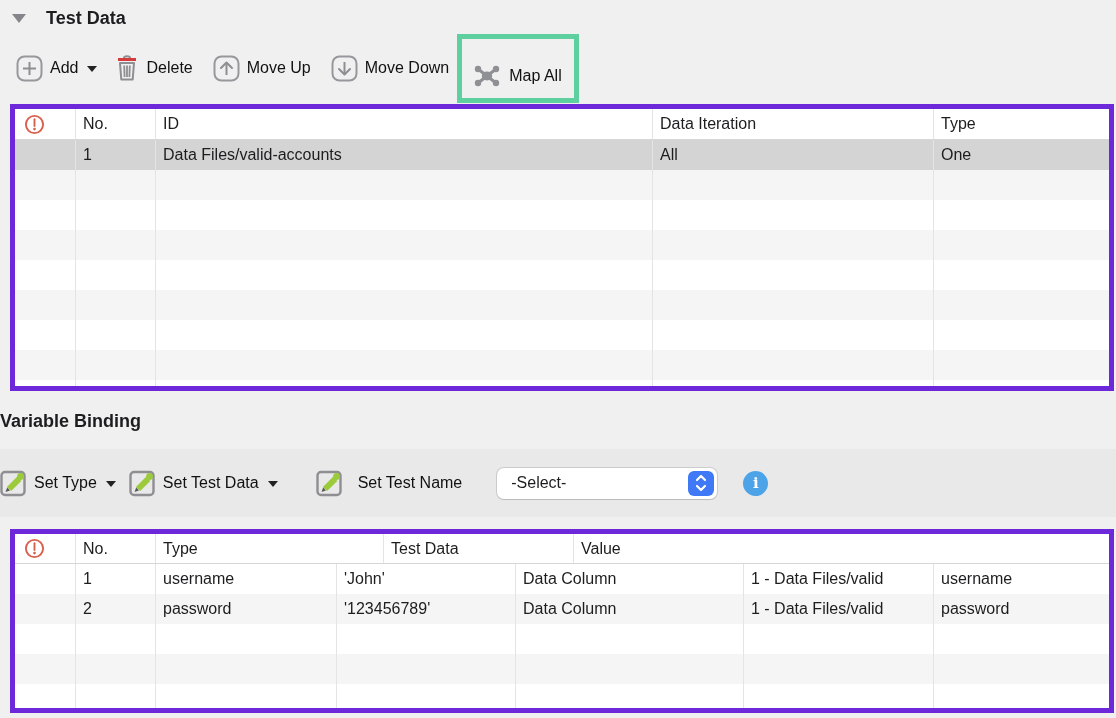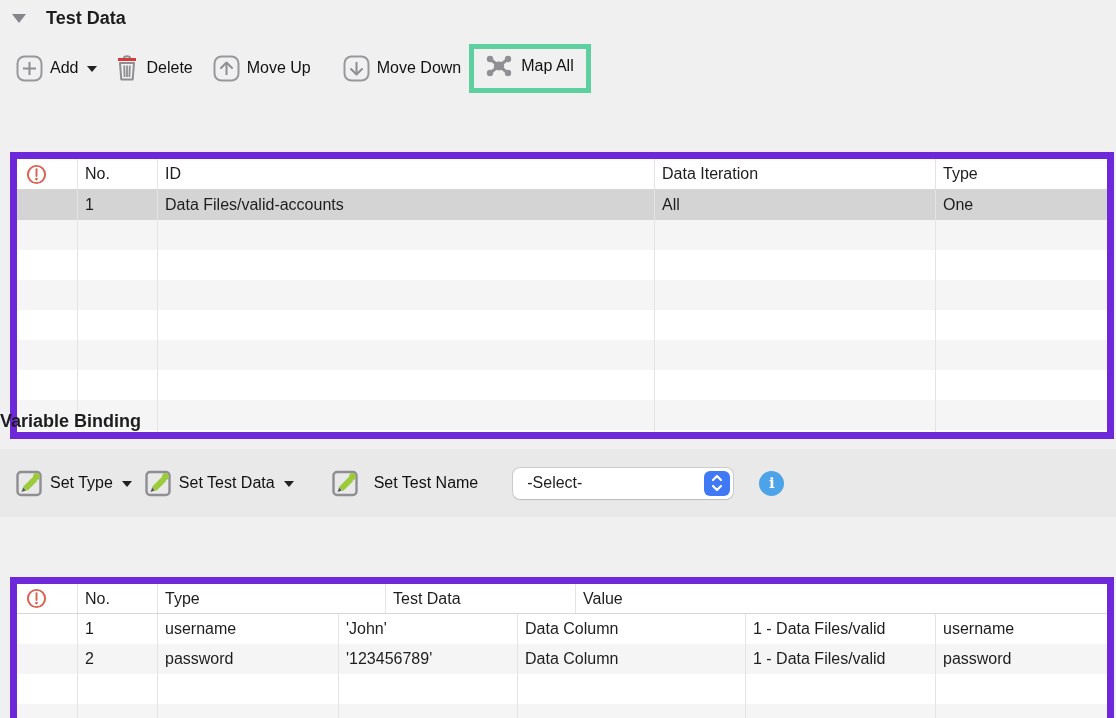--- a/index.html
+++ b/index.html
@@ -31,30 +31,29 @@
   .caret {
     width:0; height:0;
     border-left:5px solid transparent;
     border-right:5px solid transparent;
     border-top:6px solid #222;
     margin-left:9px; margin-top:2px;
   }
   .map-all-highlight {
     border:5px solid #5ecf9e;
     display:flex; align-items:center;
-    padding:4px 12px 8px 10px;
+    padding:24px 12px 8px 10px;
     background:#f0f0f0;
   }
 
   
   .data-table {
     background:#f9a8d4;
-    border:7px solid #6d28d9;
+    border:5px solid #6d28d9;
     overflow:hidden;
-    margin-top:48px;
   }
   .t-row { display:flex; height:30px; }
   .t-head { height:31px; background:#fff; border-bottom:1px solid #d6d6d6; }
   .t-cell {
     font-size:16px;
     line-height:29px;
     padding:0 4px 0 7px;
     white-space:nowrap;
     overflow:hidden;
     border-right:1px solid #e4e4e4;
@@ -143,21 +142,21 @@
     <span>
       <svg width="27" height="27" viewBox="0 0 27 27">
         <rect x="1.5" y="1.5" width="24" height="24" rx="7" fill="none" stroke="#97979c" stroke-width="2"></rect>
         <line x1="13.5" y1="8" x2="13.5" y2="20" stroke="#8e8e93" stroke-width="2"></line>
         <polyline points="8,13 13.5,7.5 19,13" fill="none" stroke="#8e8e93" stroke-width="2" stroke-linecap="round" stroke-linejoin="round"></polyline>
       </svg>
     </span>
     <span class="tb-label">Move Up</span>
   </div>
 
-  <div class="tb-btn" style="margin-left:32px;">
+  <div class="tb-btn" style="margin-left:20px;">
     <span>
       <svg width="27" height="27" viewBox="0 0 27 27">
         <rect x="1.5" y="1.5" width="24" height="24" rx="7" fill="none" stroke="#97979c" stroke-width="2"></rect>
         <line x1="13.5" y1="7" x2="13.5" y2="19" stroke="#8e8e93" stroke-width="2"></line>
         <polyline points="8,14 13.5,19.5 19,14" fill="none" stroke="#8e8e93" stroke-width="2" stroke-linecap="round" stroke-linejoin="round"></polyline>
       </svg>
     </span>
     <span class="tb-label">Move Down</span>
   </div>
 
@@ -261,21 +260,21 @@
       <div class="t-cell c2"></div>
       <div class="t-cell c3"></div>
       <div class="t-cell last"></div>
     </div>
 </div>
 
 <div class="abs" style="left:0; top:411px;">
   <span class="section-title">Variable Binding</span>
 </div>
 
-<div class="vb-strip abs" style="left:0; top:449px; width:1116px; height:68px; padding-left:16px;">
+<div class="vb-strip abs" style="left:0; top:449px; width:1116px; height:68px; padding-left:0;">
 
   <div class="tb-btn">
     <span>
       <svg width="27" height="27" viewBox="0 0 27 27">
         <rect x="1.5" y="2" width="23" height="23" rx="3.5" fill="none" stroke="#8e8e93" stroke-width="2.4"></rect>
         <line x1="9" y1="19" x2="19.2" y2="8.8" stroke="#9bca3b" stroke-width="6" stroke-linecap="butt"></line>
         <circle cx="20.5" cy="6.5" r="3.4" fill="#9bca3b"></circle>
         <polygon points="5.5,22 10,20.4 7.2,17.6" fill="#5a5a5e"></polygon>
       </svg>
     </span>

